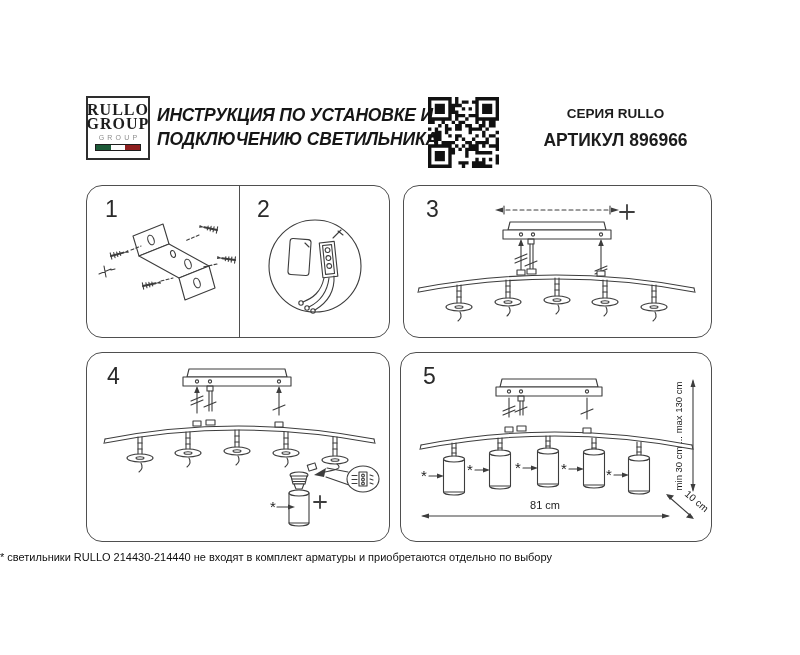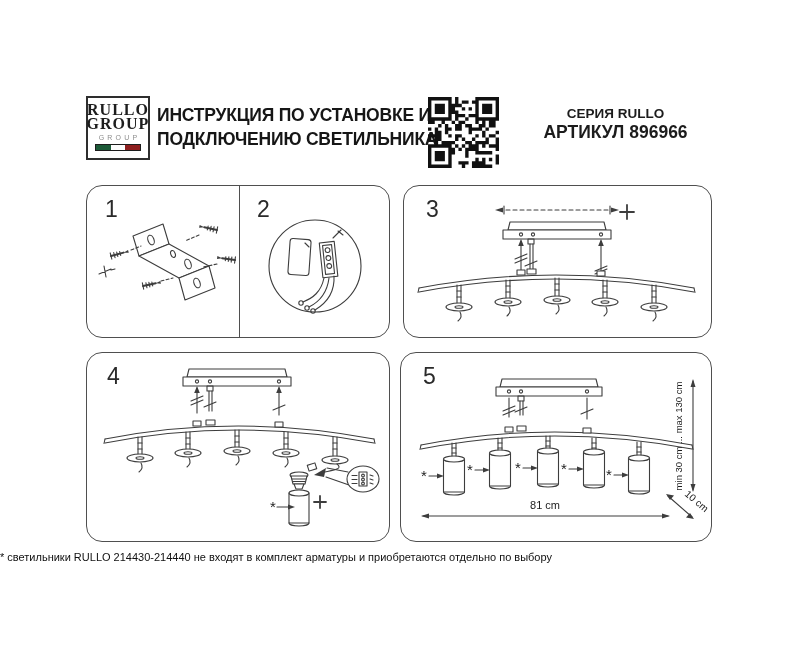--- a/index.html
+++ b/index.html
@@ -7,24 +7,24 @@
         font-family:"Liberation Sans",sans-serif;color:#1c1c1c;}
   
   .logo{position:absolute;left:86px;top:96px;width:64px;height:64px;border:2px solid #2e2e2e;
         box-sizing:border-box;display:flex;flex-direction:column;align-items:center;padding-top:5px;}
   .logo .l1,.logo .l2{font-family:"Liberation Serif",serif;font-weight:bold;font-size:16px;
         line-height:14px;letter-spacing:1px;color:#1d1d1d;}
   .logo .l3{font-size:7px;letter-spacing:3.2px;color:#8d8d8d;margin-top:3px;text-indent:3px;}
   .logo .flag{margin-top:3px;width:46px;height:7px;border:1px solid #1d1d1d;display:flex;box-sizing:border-box;}
   .logo .flag i{flex:1;}
   .title{position:absolute;left:157px;top:103px;font-weight:bold;font-size:17.5px;line-height:24px;
-        letter-spacing:-0.2px;color:#161616;}
+        letter-spacing:-0.2px;color:#161616;font-style:italic;}
   .qr{position:absolute;left:428px;top:97px;width:71px;height:71px;}
   .artblock{position:absolute;left:538px;top:106px;width:155px;text-align:center;}
-  .artblock .series{font-weight:bold;font-size:13.5px;margin-bottom:1px;}
+  .artblock .series{font-weight:bold;font-size:13.5px;margin-bottom:9px;}
   .artblock .article{font-weight:bold;font-size:17.5px;}
   
   .panel{position:absolute;border:1.6px solid #4f4f4f;border-radius:16px;background:#fff;box-sizing:border-box;}
   .boxA{left:86px;top:185px;width:304px;height:153px;}
   .boxB{left:403px;top:185px;width:309px;height:153px;}
   .boxC{left:86px;top:352px;width:304px;height:190px;}
   .boxD{left:400px;top:352px;width:312px;height:190px;}
   .divider{position:absolute;left:152px;top:0;bottom:0;width:1.4px;background:#4f4f4f;}
   .num{position:absolute;top:10px;font-size:23px;color:#2a2a2a;}
   .panel svg{position:absolute;left:0;top:0;}

